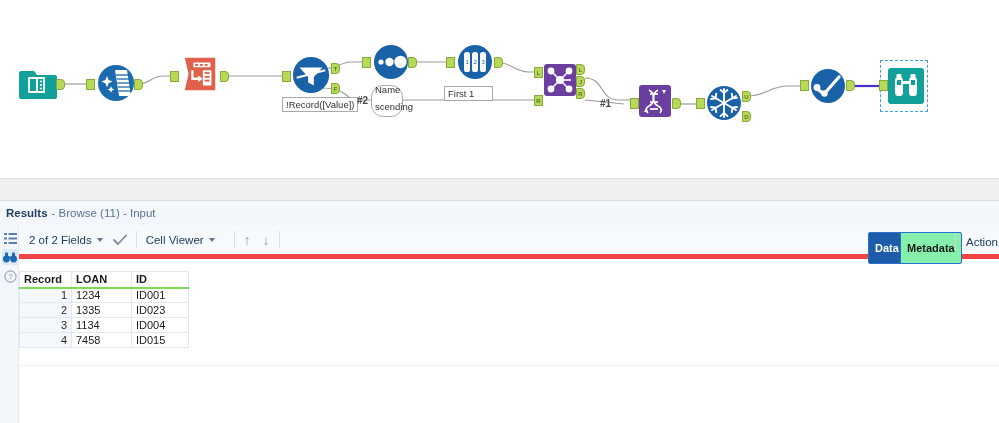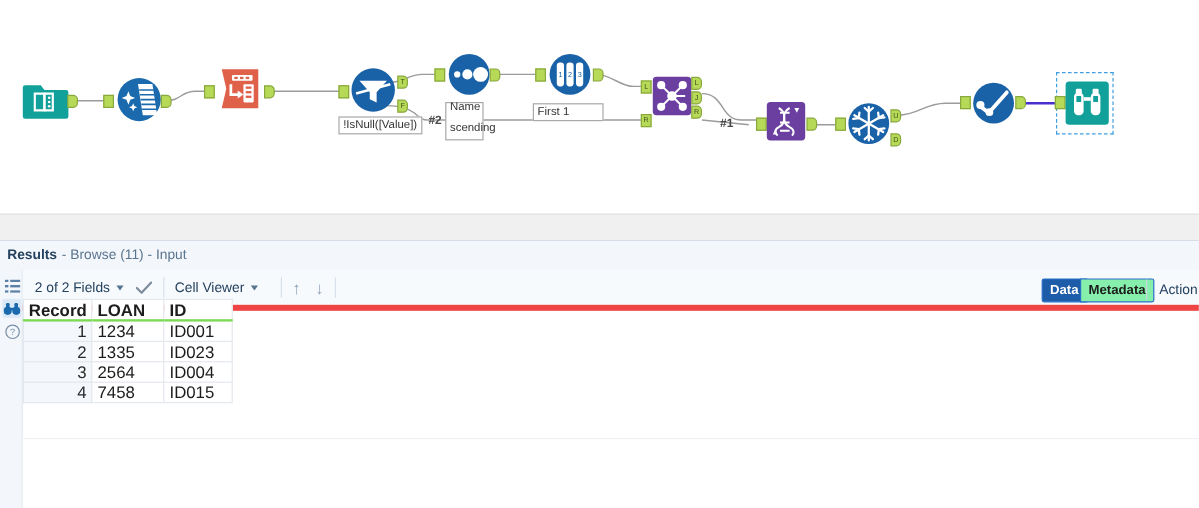--- a/index.html
+++ b/index.html
@@ -125,35 +125,35 @@
   .tb-div { width:1px; height:17px; background:#d8e0ea; margin:0 9px; }
 
   #searchbox {
     position:absolute; left:668px; top:9px; width:198px; height:17px;
     border:1px solid #d5dce5; border-radius:3px; background:#fff;
     display:flex; align-items:center; padding-left:5px;
   }
   #searchbox .sb-text { font-size:10.5px; color:#8a9bad; margin-left:4px; }
 
   .seg {
-    position:absolute; top:7px; height:20px;
+    position:absolute; top:7px; height:32px;
     border:1px solid #2a6fc9; display:flex; align-items:center;
     justify-content:center; font-size:11px; font-weight:bold;
     padding:0 6px;
   }
   #seg-data { left:868px; background:#1c5ca8; color:#fff; border-radius:2px 0 0 2px; }
   #seg-meta { left:900px; background:#86efac; color:#1b1b1b; border-radius:0 2px 2px 0; }
   #seg-divider { position:absolute; left:955px; top:8px; width:1px; height:17px; background:#cdd6e1; }
   #actions-lbl { position:absolute; left:966px; top:11px; font-size:11.5px; color:#23415e; }
 
   
   #grid {
-    position:absolute; left:19px; top:24px;
+    position:absolute; left:19px; top:46px;
     border-collapse:collapse;
-    font-size:14px;
+    font-size:11px;
     font-family: "Liberation Sans", sans-serif;
   }
   #grid th, #grid td {
     border:1px solid #e3e8ee;
     height:15px; padding:0 4px;
     font-weight:normal;
     color:#1c1c1c;
     background:#ffffff;
   }
   #grid th {
@@ -256,24 +256,24 @@
       <path d="M6,24 L36,16" stroke="#ffffff" stroke-width="2.2" fill="none"></path>
     </svg>
   </div>
   <div class="port plain" style="left:331px; top:63px;">
       <span>T</span>
     </div>
   <div class="port plain" style="left:331px; top:83px;">
       <span>F</span>
     </div>
 
-  <div class="anno" style="left:282px; top:97px;">!IsNull([Value])</div>
+  <div class="anno" style="left:282px; top:97px;">!Record([Value])</div>
   <div class="conn-label" style="left:357px; top:95px;">#2</div>
 
-  <div class="anno" style="left:371px; top:85px; width:32px; height:32px; padding:0;">
+  <div class="anno" style="left:371px; top:85px; width:32px; height:32px; padding:0;border-radius:12px;">
     <div style="position:absolute; left:3px; top:-2px;">Name</div>
     <div style="position:absolute; left:3px; top:15px;">scending</div>
   </div>
 
   <div class="port inp" style="left:362px; top:57px;"></div>
   <div class="tool" style="left:371px; top:42px;">
     <svg width="40" height="40" viewBox="0 0 40 40">
       <circle cx="20" cy="20" r="17" fill="#1a62a8"></circle>
       <circle cx="10" cy="20" r="2.6" fill="#ffffff"></circle>
       <circle cx="18.5" cy="20" r="4.2" fill="#ffffff"></circle>
@@ -293,21 +293,21 @@
       </g>
       <g fill="#1a62a8" font-family="Liberation Sans, sans-serif" font-size="6">
         <text x="10.4" y="22">1</text>
           <text x="18.4" y="22">2</text>
           <text x="26.4" y="22">3</text>
       </g>
     </svg>
   </div>
   <div class="port plain" style="left:494px; top:57px;"></div>
 
-  <div class="anno" style="left:444px; top:86px; width:59px;">First 1</div>
+  <div class="anno" style="left:444px; top:86px; width:49px;">First 1</div>
 
   <div class="port inp" style="left:534px; top:67px;">
       <span>L</span>
     </div>
   <div class="port inp" style="left:534px; top:95px;">
       <span>R</span>
     </div>
   <div class="tool" style="left:543px; top:63px; width:34px; height:34px;">
     <svg width="34" height="34" viewBox="0 0 34 34">
       <rect x="1" y="1" width="32" height="32" rx="3" fill="#6b3fa0"></rect>
@@ -508,21 +508,21 @@
           <td>1234</td>
           <td>ID001</td>
         </tr>
         <tr>
           <td class="rec">2</td>
           <td>1335</td>
           <td>ID023</td>
         </tr>
         <tr>
           <td class="rec">3</td>
-          <td>2564</td>
+          <td>1134</td>
           <td>ID004</td>
         </tr>
         <tr>
           <td class="rec">4</td>
           <td>7458</td>
           <td>ID015</td>
         </tr>
       </tbody>
     </table>
 

